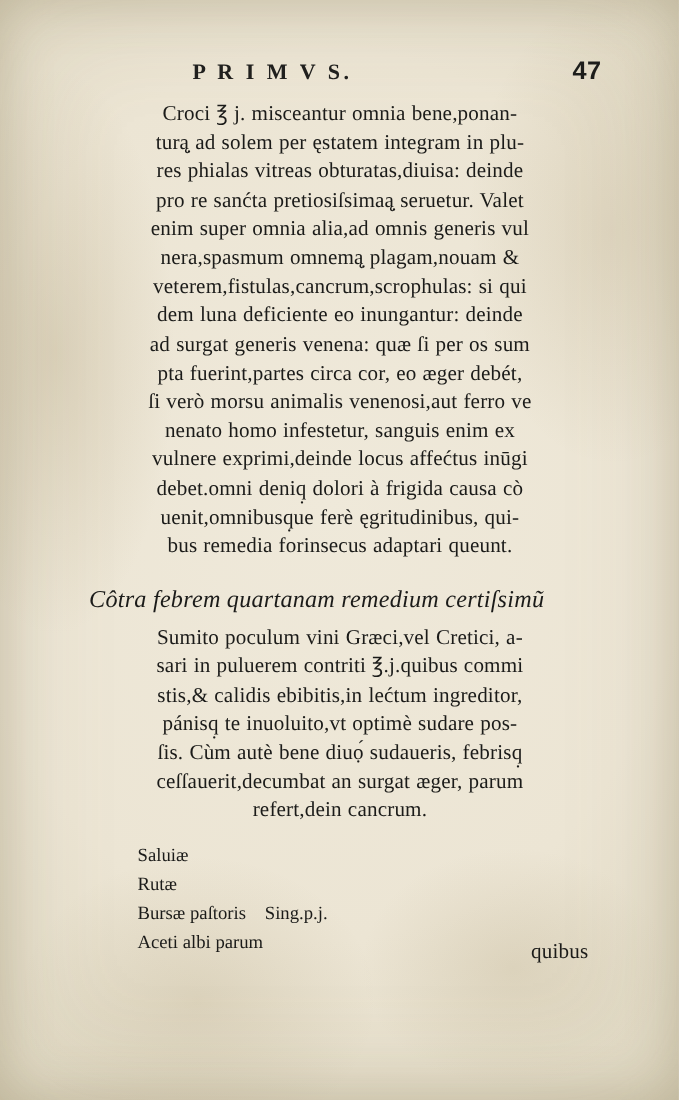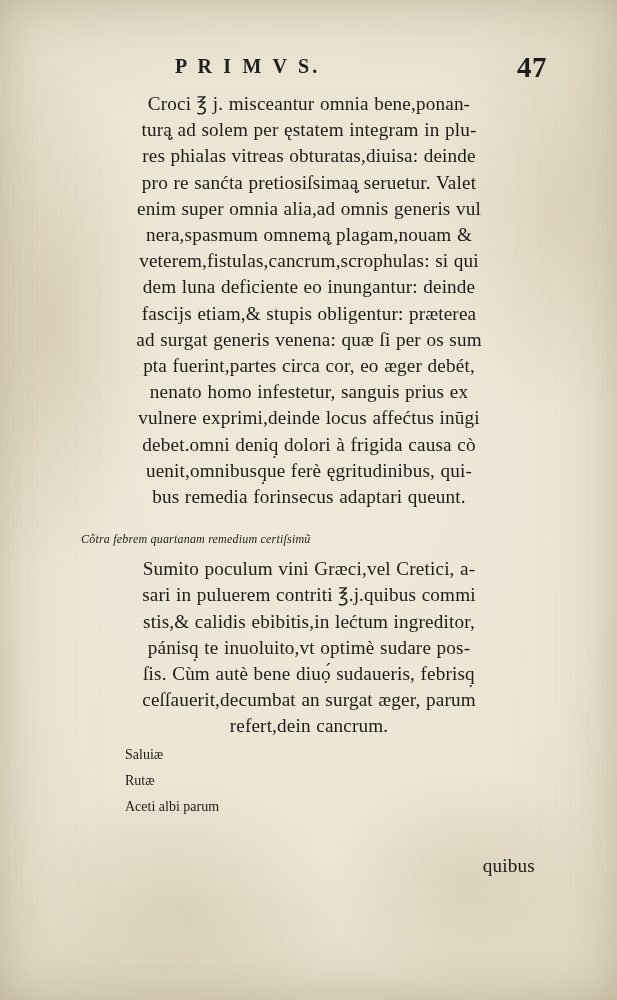--- a/index.html
+++ b/index.html
@@ -67,22 +67,22 @@
     font-size: 20px;
     letter-spacing: 3.2px;
     color: #20201e;
     margin-left: 112px;
     font-weight: 600;
   }
   .folio {
     position: absolute;
     right: 8px;
     top: -4px;
-    font-family: Liberation Serif, serif;
-    font-size: 29px;
+    font-family: Liberation Sans, sans-serif;
+    font-size: 23px;
     font-weight: 700;
     color: #1d1d1b;
     letter-spacing: 0.5px;
   }
   .body-text {
     margin-top: 4px;
     font-family: "Liberation Serif", serif;
     font-size: 19.2px;
     line-height: 26.2px;
     color: #1b1b19;
@@ -96,30 +96,30 @@
     text-align: center;
   }
   .para-2 .line {
     white-space: nowrap;
   }
   .subhead {
     margin-top: 22px;
     margin-bottom: 9px;
     font-family: "Liberation Serif", serif;
     font-style: italic;
-    font-size: 12px;
+    font-size: 22px;
     color: #1b1b19;
     padding-left: 18px;
     letter-spacing: 0.2px;
   }
   .recipe-list {
-    margin-top: 2px;
+    margin-top: 14px;
     padding-left: 62px;
     font-family: "Liberation Serif", serif;
-    font-size: 14px;
+    font-size: 17px;
     line-height: 26.4px;
     color: #1b1b19;
   }
   .recipe-row {
     display: block;
     white-space: pre;
   }
   .catchword {
     position: absolute;
     right: 20px;
@@ -149,24 +149,24 @@
 
     <div class="body-text para-1">
       <span class="line">Croci ℥ j. misceantur omnia bene,ponan-</span>
       <span class="line">turą̣ ad solem per ęstatem integram in plu-</span>
       <span class="line">res phialas vitreas obturatas,diuisa: deinde</span>
       <span class="line">pro re sanćta pretiosiſsimaą̣ seruetur. Valet</span>
       <span class="line">enim super omnia alia,ad omnis generis vul</span>
       <span class="line">nera,spasmum omnemą̣ plagam,nouam &amp;</span>
       <span class="line">veterem,fistulas,cancrum,scrophulas: si qui</span>
       <span class="line">dem luna deficiente eo inungantur: deinde</span>
-      <span class="line">fascijs etiam,&amp; stupis obligentur: præterea</span>
       <span class="line">ad surgat generis venena: quæ ſi per os sum</span>
       <span class="line">pta fuerint,partes circa cor, eo æger debét,</span>
-      <span class="line">nenato homo infestetur, sanguis prius ex</span>
+      <span class="line">ſi verò morsu animalis venenosi,aut ferro ve</span>
+      <span class="line">nenato homo infestetur, sanguis enim ex</span>
       <span class="line">vulnere exprimi,deinde locus affećtus inūgi</span>
       <span class="line">debet.omni deniq̣ dolori à frigida causa cò</span>
       <span class="line">uenit,omnibusq̣ue ferè ęgritudinibus, qui-</span>
       <span class="line">bus remedia forinsecus adaptari queunt.</span>
     </div>
 
     <div class="subhead">Côtra febrem quartanam remedium certiſsimũ</div>
 
     <div class="body-text para-2">
       <span class="line">Sumito poculum vini Græci,vel Cretici, a-</span>
@@ -174,18 +174,19 @@
       <span class="line">stis,&amp; calidis ebibitis,in lećtum ingreditor,</span>
       <span class="line">pánisq̣ te inuoluito,vt optimè sudare pos-</span>
       <span class="line">ſis. Cùm autè bene diuọ́ sudaueris, febrisq̣</span>
       <span class="line">ceſſauerit,decumbat an surgat æger, parum</span>
       <span class="line">refert,dein cancrum.</span>
     </div>
 
     <div class="recipe-list">
       <span class="recipe-row">Saluiæ</span>
       <span class="recipe-row">Rutæ</span>
+      <span class="recipe-row">Bursæ paſtoris    Sing.p.j.</span>
       <span class="recipe-row">Aceti albi parum</span>
     </div>
 
     <div class="catchword">quibus</div>
   </div>
 </div>
 
 </body></html>

